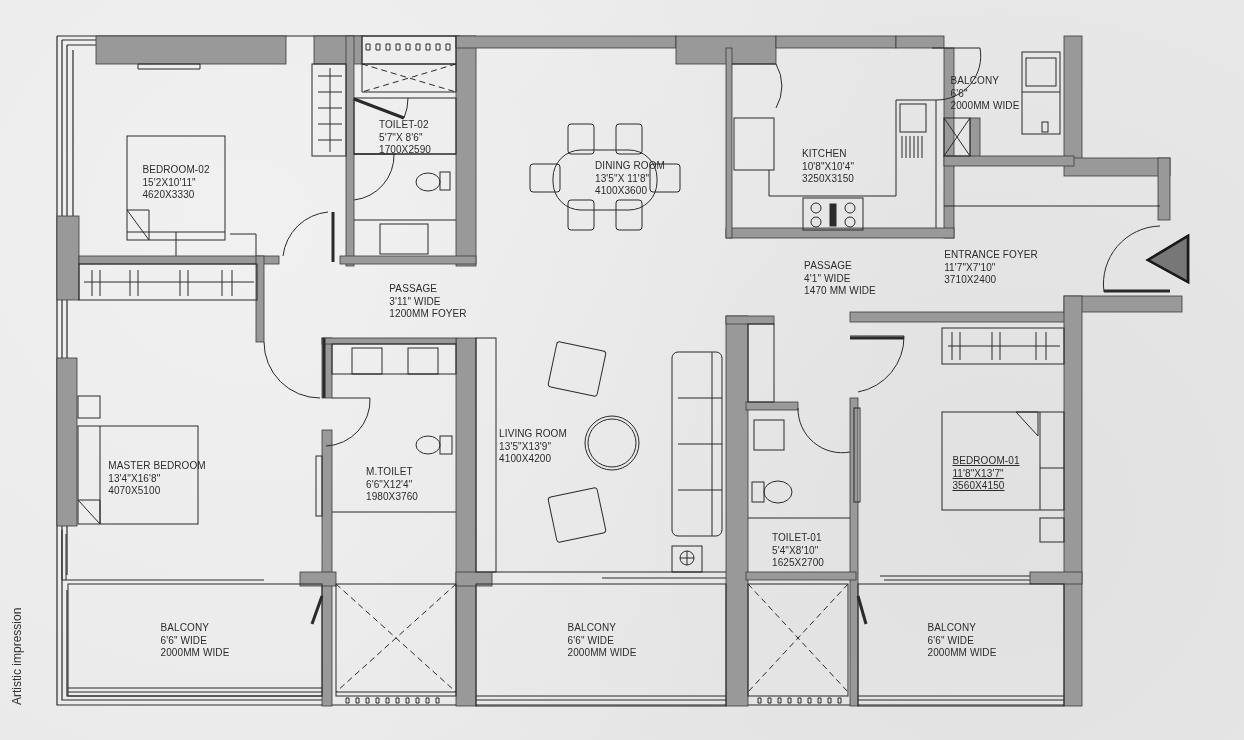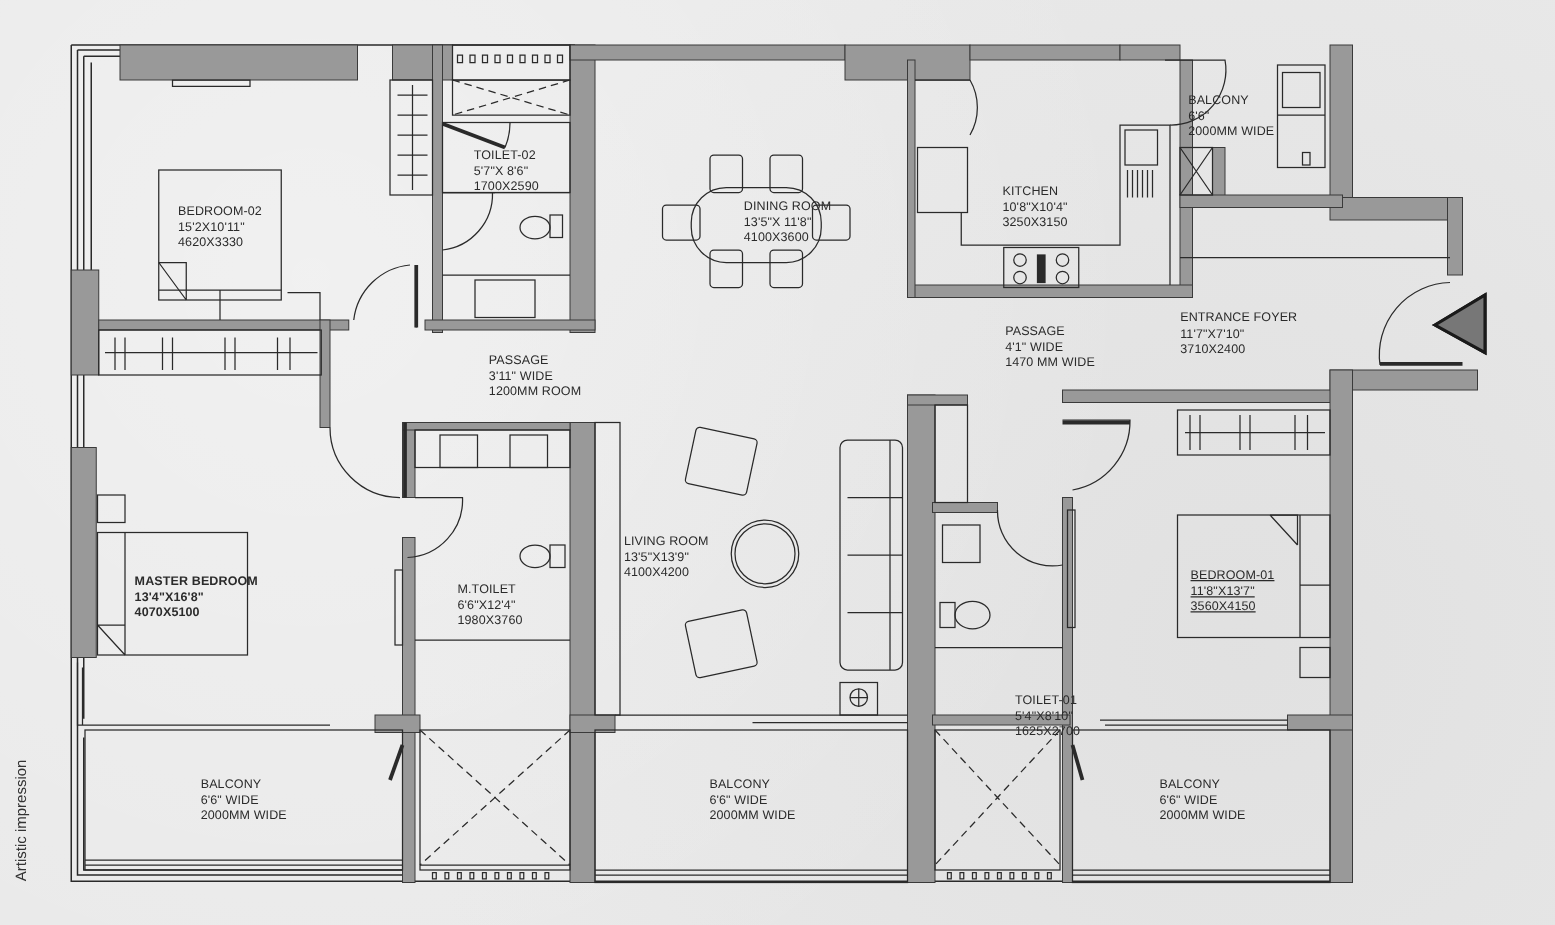--- a/index.html
+++ b/index.html
@@ -228,43 +228,43 @@
       <span>2000MM  WIDE</span>
     </div>
     <div class="lbl" style="left: 991px; top: 249px;">
       <span>ENTRANCE FOYER</span>
       <span>11'7"X7'10"</span>
       <span>3710X2400</span>
     </div>
     <div class="lbl" style="left: 428px; top: 283px;">
       <span>PASSAGE</span>
       <span>3'11" WIDE</span>
-      <span>1200MM ROOM</span>
+      <span>1200MM FOYER</span>
     </div>
     <div class="lbl" style="left: 840px; top: 260px;">
       <span>PASSAGE</span>
       <span>4'1" WIDE</span>
       <span>1470 MM WIDE</span>
     </div>
-    <div class="lbl" style="left: 157px; top: 460px; font-weight: bold;">
+    <div class="lbl" style="left: 157px; top: 460px;">
       <span>MASTER BEDROOM</span>
       <span>13'4"X16'8"</span>
       <span>4070X5100</span>
     </div>
     <div class="lbl" style="left: 392px; top: 466px;">
       <span>M.TOILET</span>
       <span>6'6"X12'4"</span>
       <span>1980X3760</span>
     </div>
     <div class="lbl" style="left: 533px; top: 428px;">
       <span>LIVING ROOM</span>
       <span>13'5"X13'9"</span>
       <span>4100X4200</span>
     </div>
-    <div class="lbl" style="left: 798px; top: 555px; margin-left: 40px;">
+    <div class="lbl" style="left: 798px; top: 532px;">
       <span>TOILET-01</span>
       <span>5'4"X8'10"</span>
       <span>1625X2700</span>
     </div>
     <div class="lbl" style="left: 986px; top: 455px; text-decoration: underline;">
       <span>BEDROOM-01</span>
       <span>11'8"X13'7"</span>
       <span>3560X4150</span>
     </div>
     <div class="lbl" style="left: 195px; top: 622px;">

